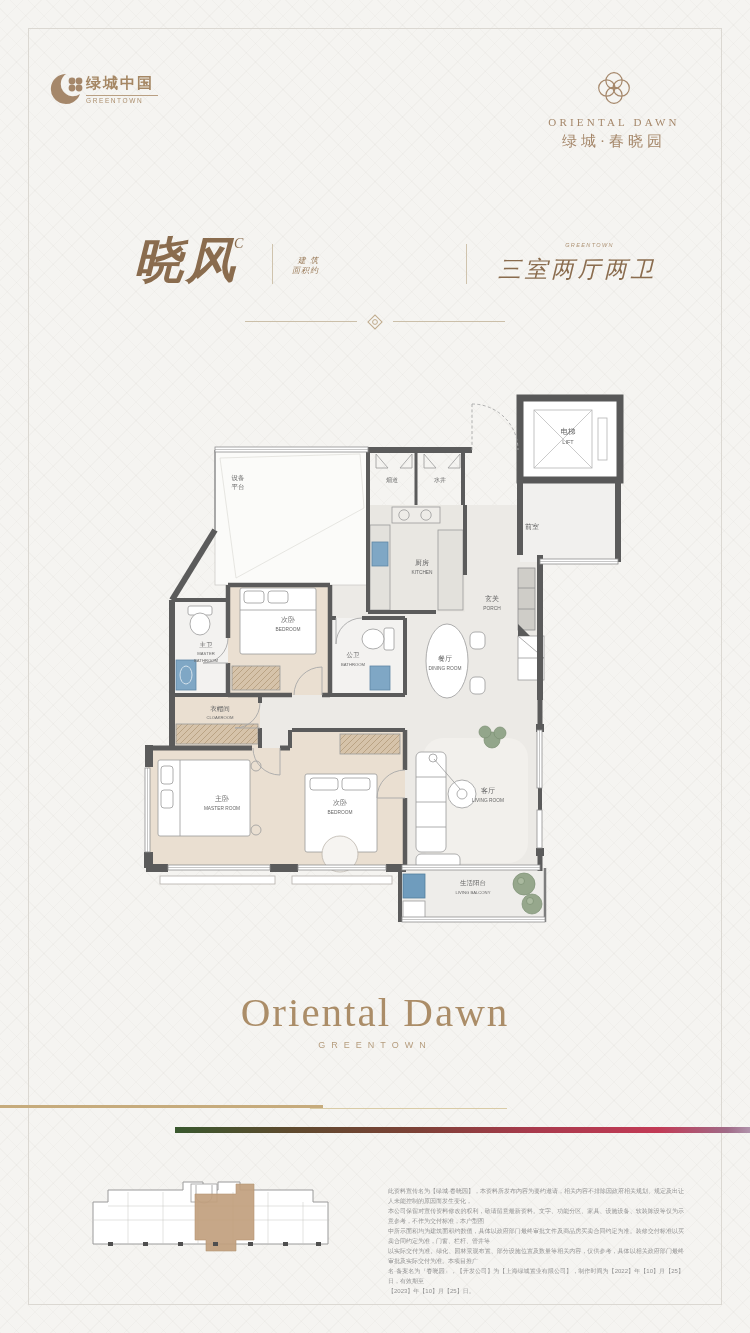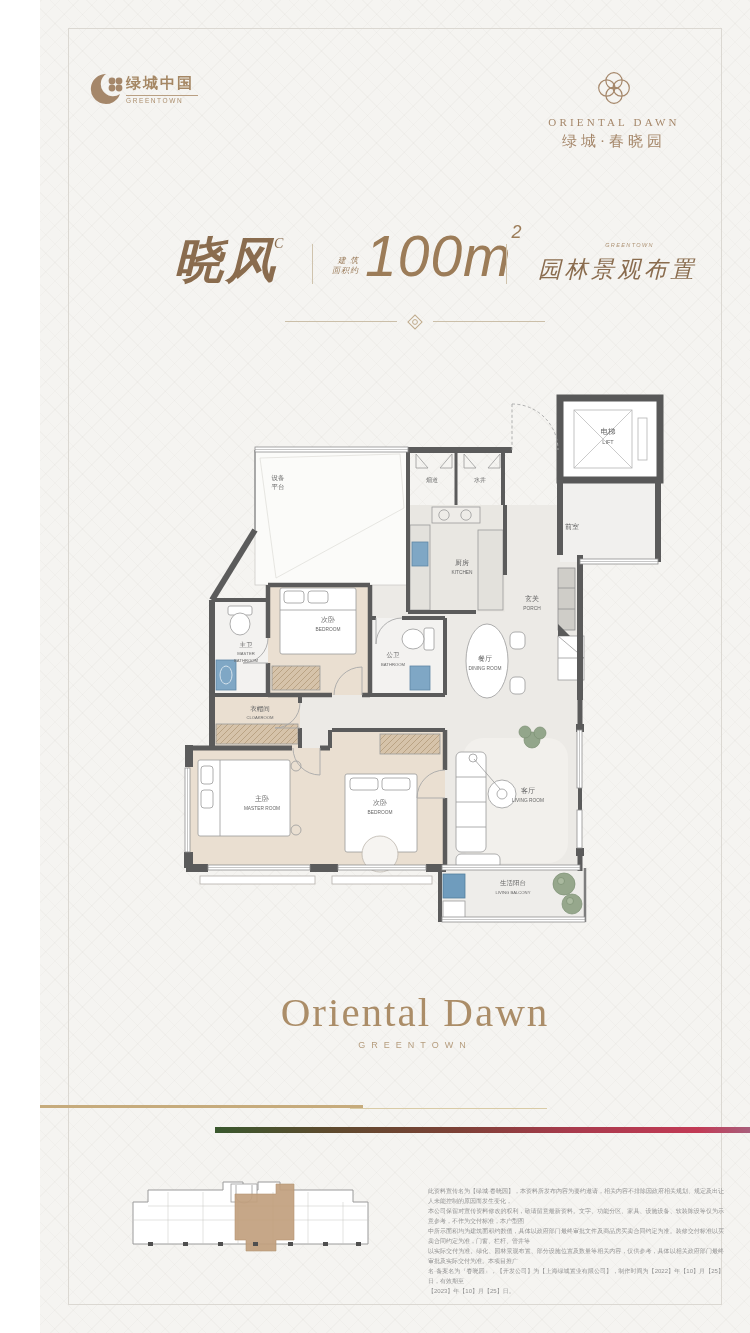--- a/index.html
+++ b/index.html
@@ -3,21 +3,20 @@
 <meta charset="utf-8">
 <style>
   html,body{margin:0;padding:0;}
   body{width:750px;height:1333px;position:relative;font-family:"Liberation Sans",sans-serif;}
   .page{
     position:absolute;inset:0;overflow:hidden;
     background-color:#f5f4f1;
     background-image:
       repeating-linear-gradient(45deg, rgba(120,110,95,0.035) 0 1px, transparent 1px 13px),
       repeating-linear-gradient(-45deg, rgba(120,110,95,0.035) 0 1px, transparent 1px 13px);
-    margin-left: 40px;
   }
   .frame{position:absolute;left:28px;top:28px;right:28px;bottom:28px;border:1px solid #dbd8d2;}
   .abs{position:absolute;}
   
   .gt-logo{left:50px;top:72px;width:190px;height:42px;}
   .gt-text{position:absolute;left:36px;top:2px;color:#a58764;}
   .gt-cn{font-family:"Liberation Serif",serif;font-weight:bold;font-size:15px;letter-spacing:2px;}
   .gt-line{height:1px;background:#b99f82;margin:2px 0 1px 0;width:72px;}
   .gt-en{font-size:6.5px;letter-spacing:1.6px;color:#ab8e6d;}
   
@@ -87,25 +86,24 @@
   </div>
 
   <div class="abs title-row">
     <div class="t-name">晓风</div>
     <div class="t-sup">C</div>
     <div class="t-div" style="left:272px;"></div>
     <div class="t-areaprefix">
       <div>建 筑</div>
       <div>面积约</div>
     </div>
-    <div class="t-area"><span>100m</span><sup>2</sup></div>
     <div class="t-div" style="left:466px;"></div>
     <div class="t-right">
       <span class="t-gt">GREENTOWN</span>
-      <span class="t-layout">园林景观布置</span>
+      <span class="t-layout">三室两厅两卫</span>
     </div>
   </div>
 
   <div class="abs orn">
     <div class="l" style="left:245px;width:112px;"></div>
     <svg style="position:absolute;left:366px;top:3px;" width="18" height="18" viewBox="0 0 18 18">
       <rect x="4" y="4" width="10" height="10" transform="rotate(45 9 9)" fill="none" stroke="#c0ab8c" stroke-width="1"></rect>
       <circle cx="9" cy="9" r="2.4" fill="none" stroke="#c0ab8c" stroke-width="1"></circle>
     </svg>
     <div class="l" style="left:393px;width:112px;"></div>

